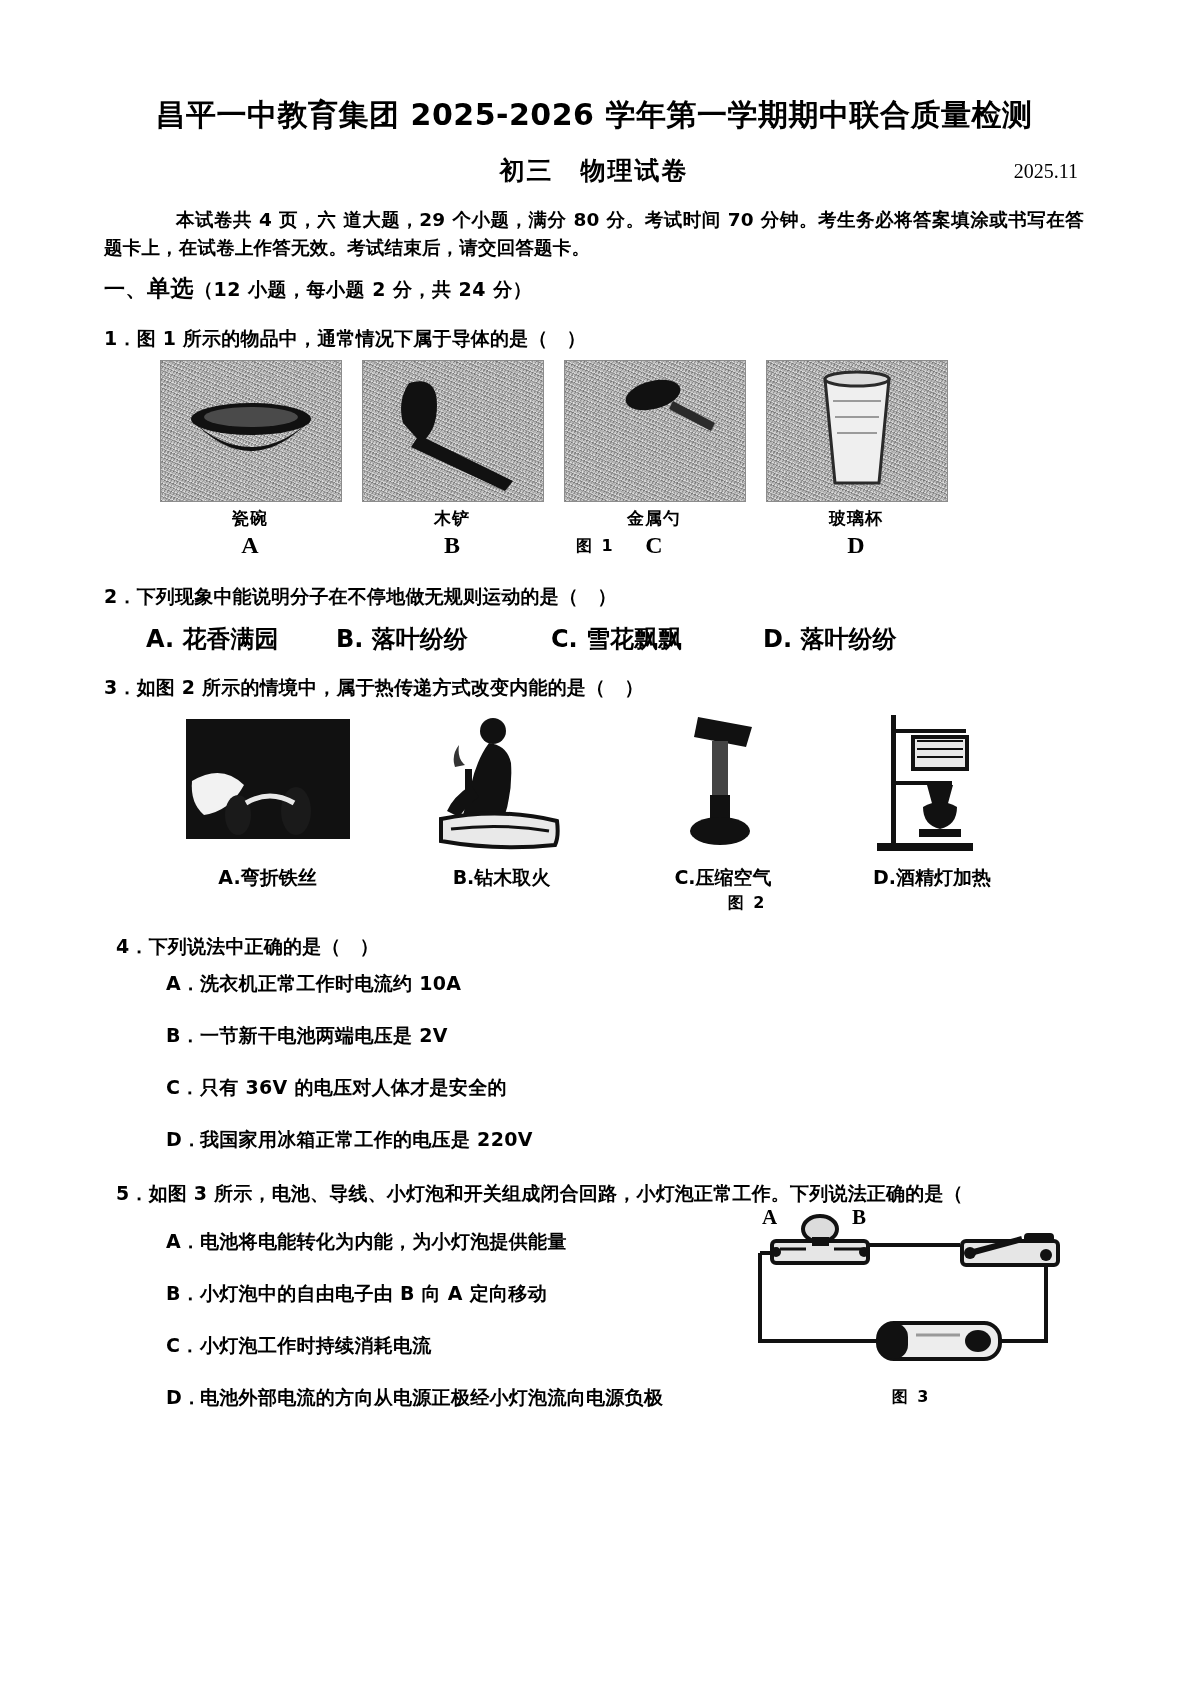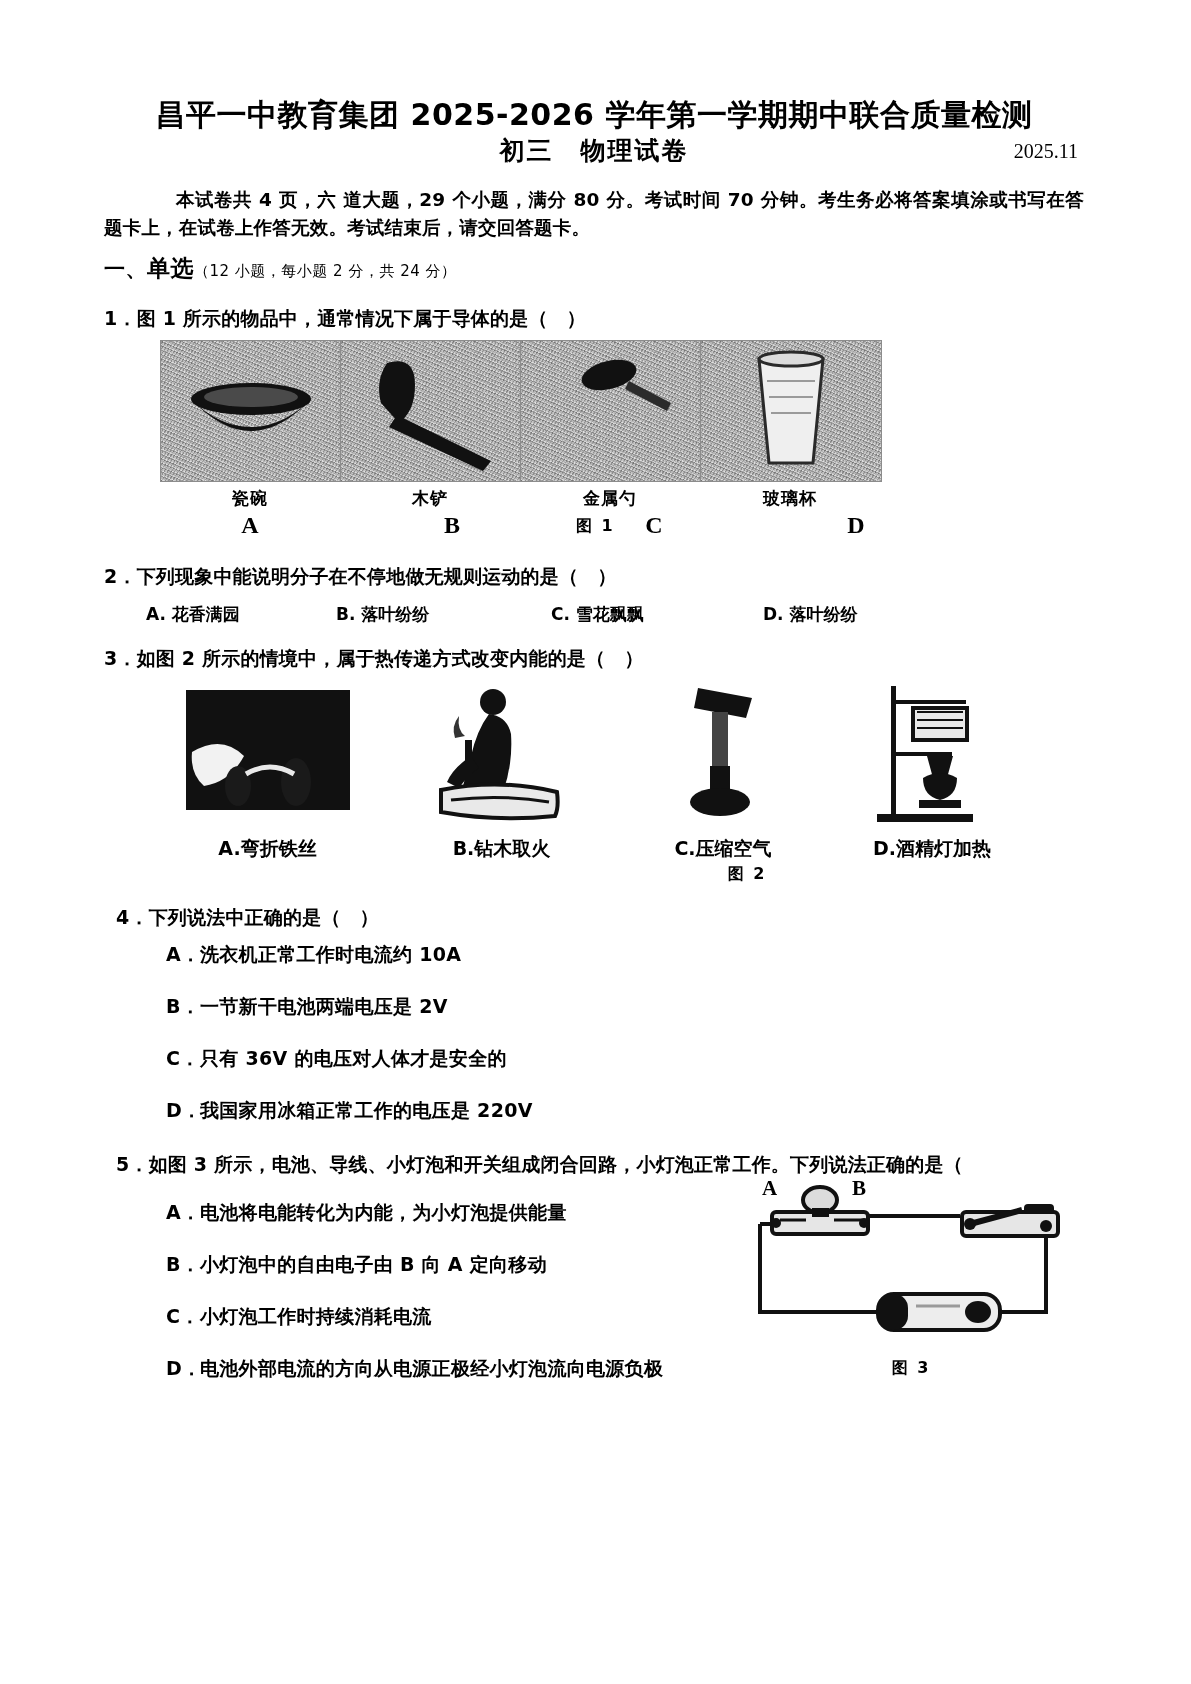--- a/index.html
+++ b/index.html
@@ -34,20 +34,21 @@
     font-family: "DejaVu Sans", sans-serif;
     font-weight: bold;
     font-size: 30px;
     letter-spacing: 0.5px;
     text-align: center;
     line-height: 1.25;
     white-space: nowrap;
   }
   .subtitle-row {
     position: relative;
+    margin-top: 20px;
     height: 36px;
   }
   .subtitle {
     font-family: "DejaVu Sans", sans-serif;
     font-weight: bold;
     font-size: 25px;
     text-align: center;
     letter-spacing: 2px;
   }
   .exam-date {
@@ -71,59 +72,59 @@
 
   
   .section-head {
     margin-top: 10px;
     font-family: "DejaVu Sans", sans-serif;
     font-size: 21px;
     font-weight: bold;
     letter-spacing: 0.5px;
   }
   .section-head .sec-name { font-size: 23px; }
-  .section-head .sec-meta { font-size: 15px; font-weight: normal; }
+  .section-head .sec-meta { font-size: 19px; font-weight: bold; }
 
   
   .q-stem {
     margin-top: 20px;
     font-family: "DejaVu Sans", sans-serif;
     font-size: 19px;
     font-weight: bold;
     line-height: 1.5;
     letter-spacing: 0.2px;
   }
   .q-stem.indent { padding-left: 12px; }
 
   .opts-inline {
     margin-top: 12px;
     padding-left: 42px;
     font-family: "DejaVu Sans", sans-serif;
-    font-size: 17px;
+    font-size: 24px;
     font-weight: bold;
     display: flex;
   }
   .opts-inline .opt { white-space: nowrap; }
   .opts-inline .opt:nth-child(1) { width: 190px; }
   .opts-inline .opt:nth-child(2) { width: 215px; }
   .opts-inline .opt:nth-child(3) { width: 212px; }
 
   .opts-stack {
     margin-top: 10px;
     padding-left: 62px;
     font-family: "DejaVu Sans", sans-serif;
     font-size: 19px;
     font-weight: bold;
   }
   .opts-stack .opt { margin-bottom: 26px; letter-spacing: 0.3px; }
   .opts-stack .opt .lab { display: inline-block; width: 34px; }
 
   
   .fig1-wrap { margin-top: 8px; padding-left: 56px; }
-  .fig1-row { display: flex; }
+  .fig1-row { display: flex; gap: 22px; }
   .fig1-cell { width: 180px; }
   .photo {
     width: 180px;
     height: 140px;
     position: relative;
     overflow: hidden;
     background: #cfcfcf;
     border: 1px solid #8c8c8c;
   }
   .grain {

